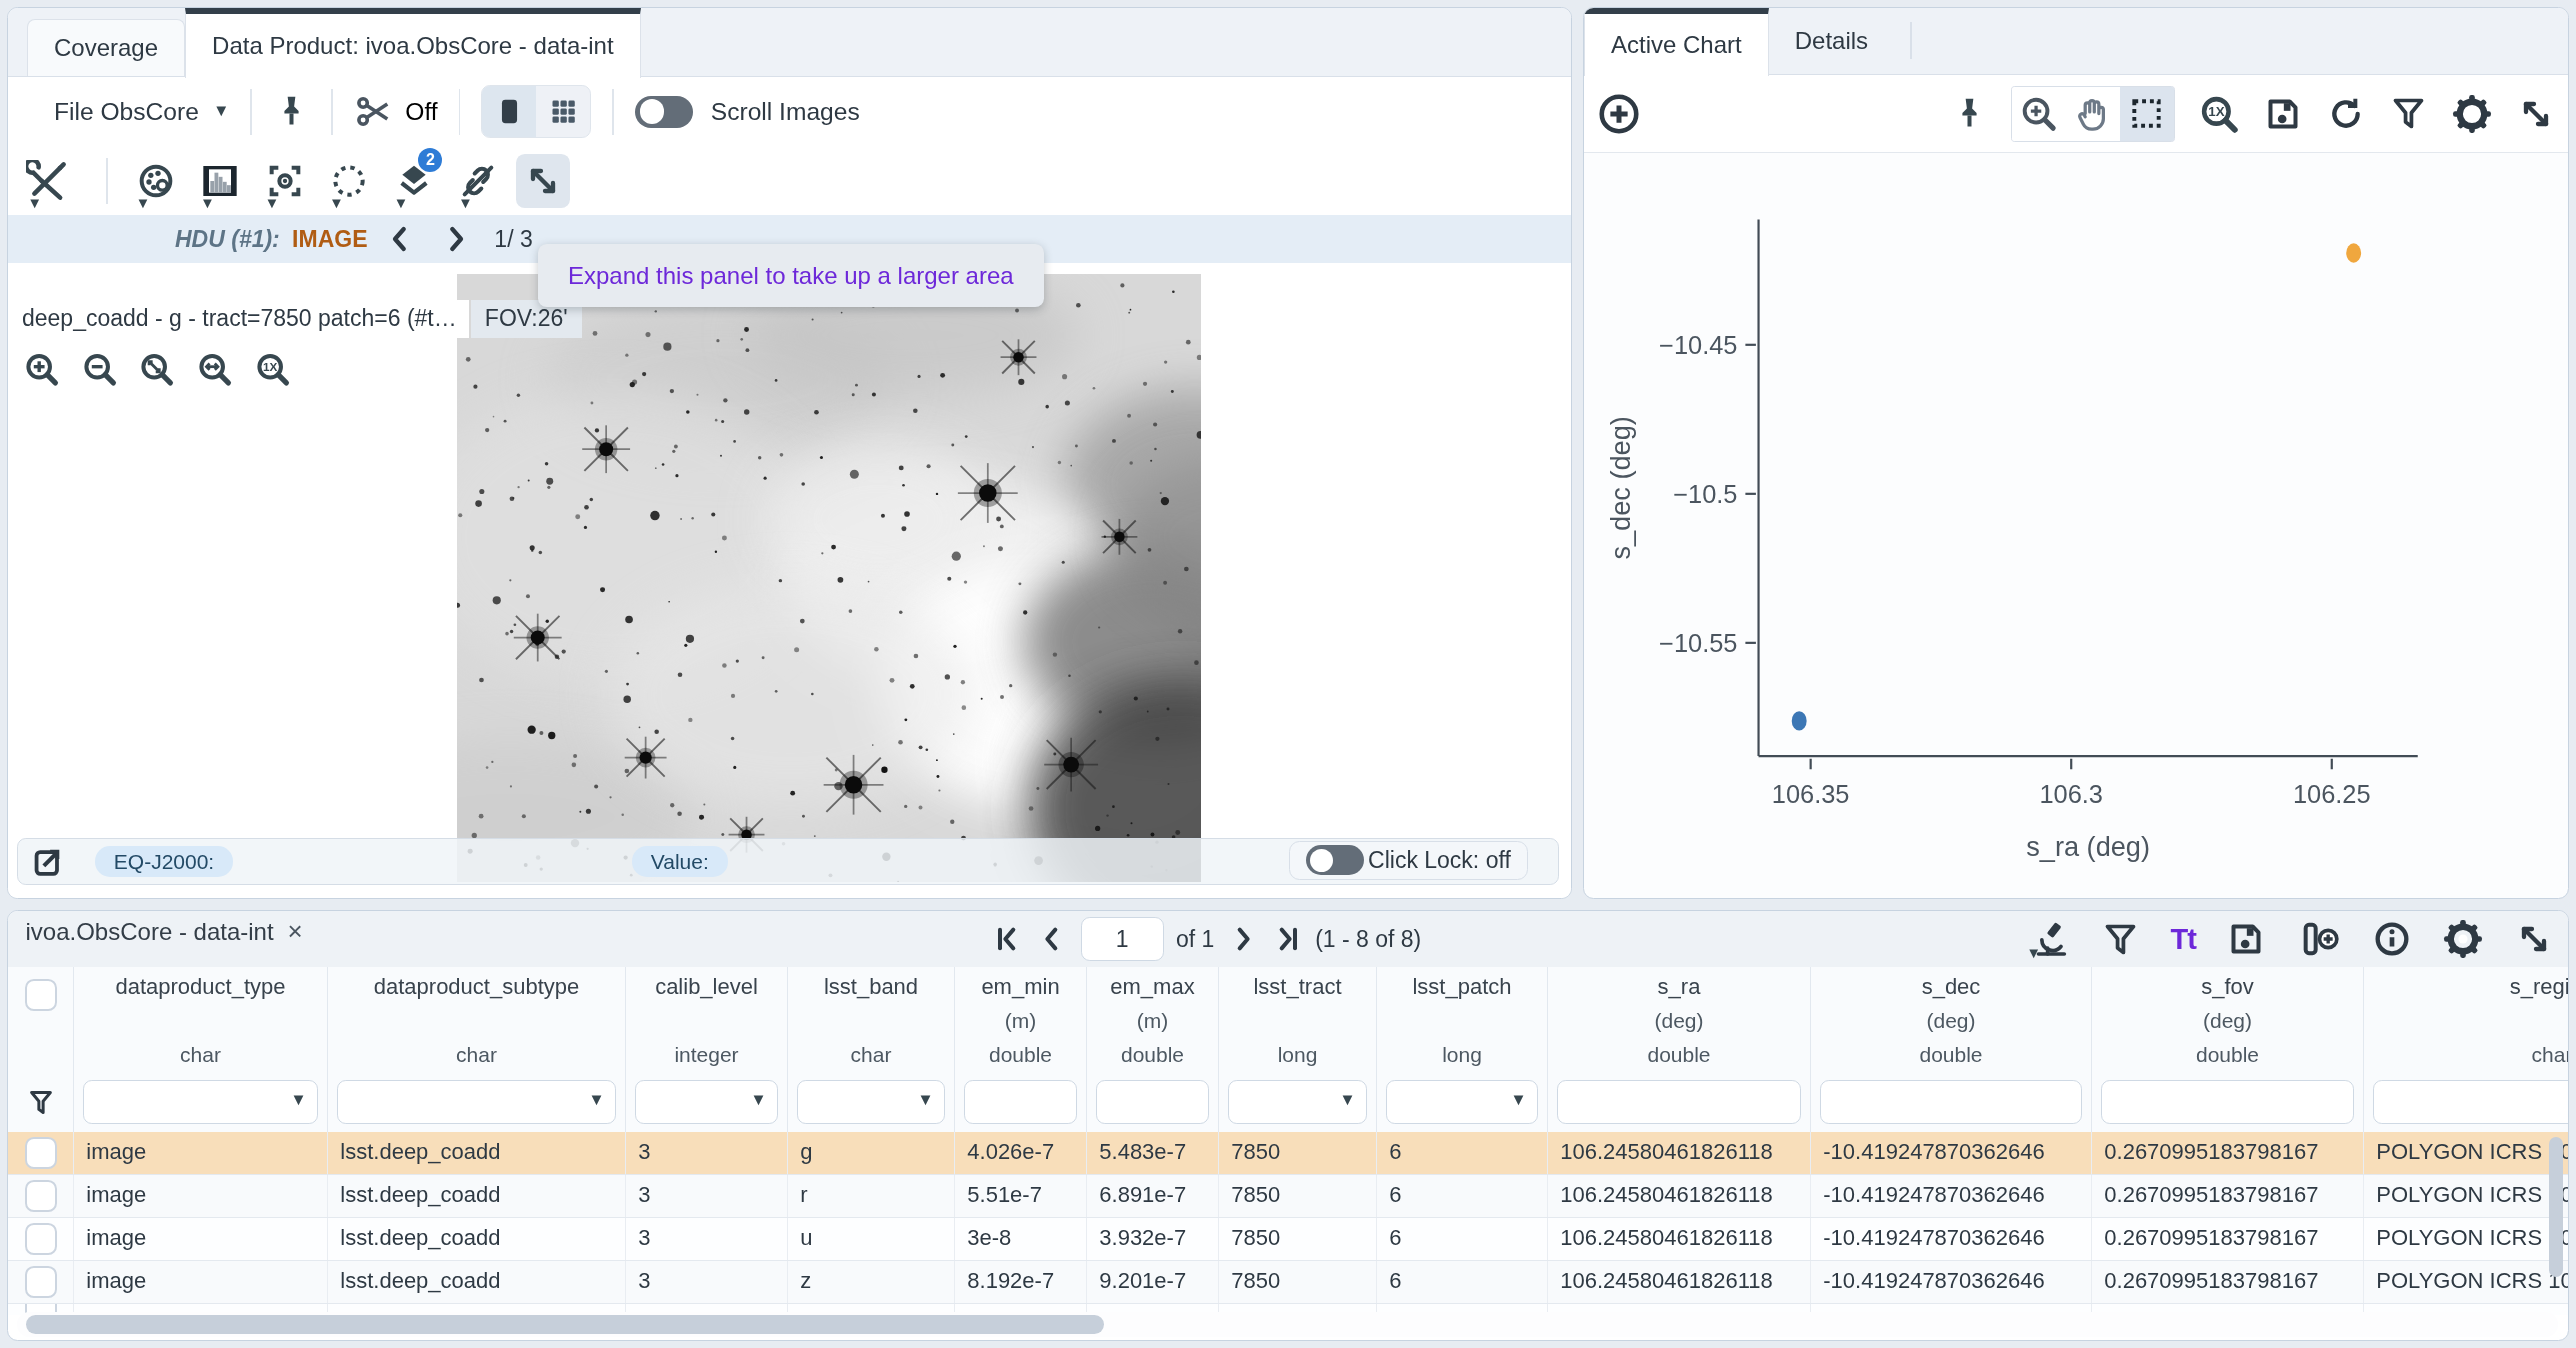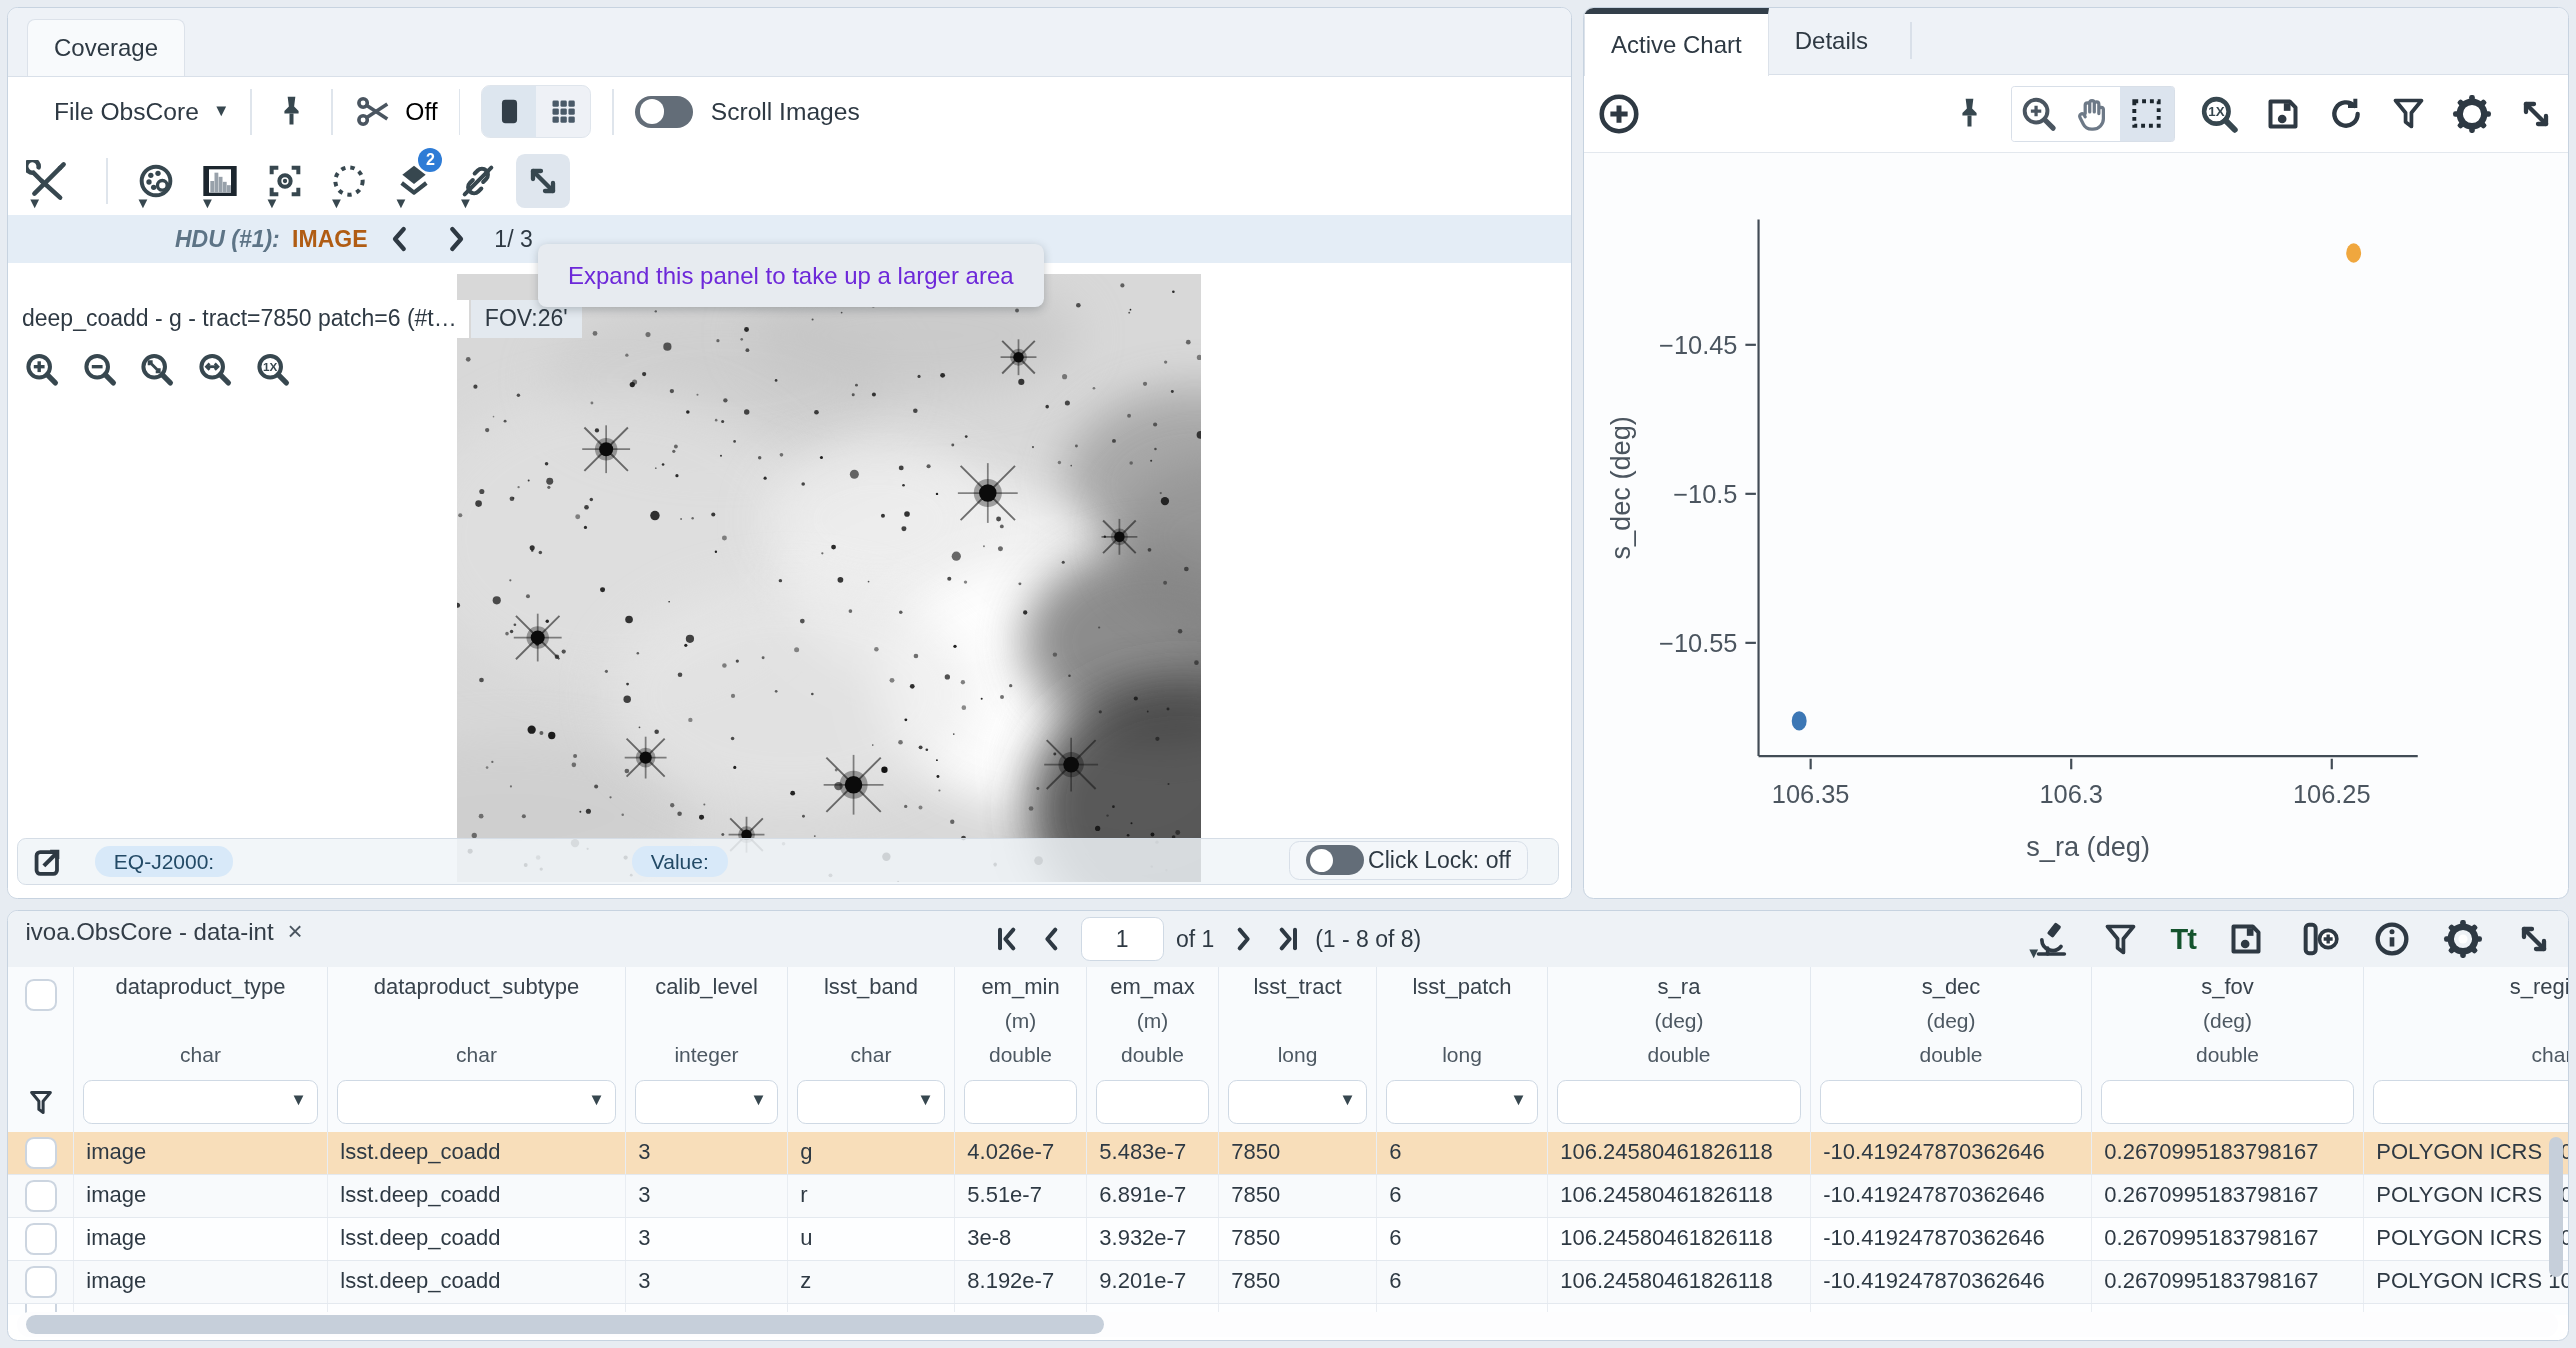--- a/index.html
+++ b/index.html
@@ -71,21 +71,21 @@
   .tab-divider{width:1.8px;height:37px;background:#d9e0e9;margin:14px 0 0 16px}
 
   
   #table-panel{left:7px;top:910px;width:2562px;height:431px}
   .tp-topbar{position:relative;height:56px;background:#eef2f6}
   .tp-tab{position:absolute;left:17.5px;top:5.3px;display:flex;align-items:center;gap:14px;font-size:24px;color:#333d47}
   .tp-tab .closex{background:none;border:none;font-size:26px;color:#4a5560;cursor:pointer;padding:0}
   .tp-paging{position:absolute;left:984px;top:0;height:56px;display:flex;align-items:center;gap:12.3px;font-size:23px}
   .pginput{width:81px;height:42px;background:#fff;border:1.8px solid #cfd9e4;border-radius:8.8px;display:flex;align-items:center;justify-content:center;font-size:23px}
   .tp-icons{position:absolute;right:14px;top:0;height:56px;display:flex;align-items:center;gap:30px}
-  .tticon{font-weight:bold;font-size:29px;color:#14532d;letter-spacing:-0.9px}
+  .tticon{font-weight:bold;font-size:29px;color:#6d28d9;letter-spacing:-0.9px}
   #tscroll{position:relative;width:2562px;overflow:hidden}
   #thead,#tfilter{display:flex;width:2797px;background:#f9fbfd}
   .hc{border-right:1.8px solid #e2e8ef;box-sizing:border-box;display:flex;flex-direction:column;align-items:center;justify-content:space-between;height:105px;padding:7px 0 5.3px 0}
   .hc.cbc{width:66px;flex:0 0 66px;justify-content:flex-start;padding-top:12.3px}
   .hname{font-size:22px;color:#39434d;white-space:nowrap}
   .hunit{font-size:21px;color:#4d5862;min-height:24.6px}
   .htype{font-size:21px;color:#4d5862}
   .fc{border-right:1.8px solid #e2e8ef;box-sizing:border-box;height:60px;display:flex;align-items:center;justify-content:center}
   .fc.cbc{width:66px;flex:0 0 66px}
   .fbox{position:relative;width:calc(100% - 17.5px);height:44px;background:#fff;border:1.8px solid #cfd9e4;border-radius:8.8px;box-sizing:border-box}
@@ -101,20 +101,21 @@
   .hthumb{position:absolute;left:8.8px;top:2.6px;width:1078px;height:19px;background:#c6cfda;border-radius:9.6px}
   .vscroll{position:absolute;right:5.3px;top:226px;width:14px;height:175px;background:transparent}
   .vthumb{position:absolute;left:0;top:0;width:14px;height:140px;background:#c6cfda;border-radius:7px}
 </style>
 </head>
 <body>
 
 <section class="panel" id="left-panel">
   <div class="tabbar">
     <div class="tab inactive">Coverage</div>
+    <div class="tab active">Data Product: ivoa.ObsCore - data-int</div>
   </div>
 
   <div class="lp-row1">
     <div class="fc-dd">
       <span>File ObsCore</span>
       <span class="caret">▼</span>
     </div>
     <i class="vd"></i>
     <button class="iconbtn">
       <svg class="ic" width="37" height="37" viewBox="0 0 24 24">

